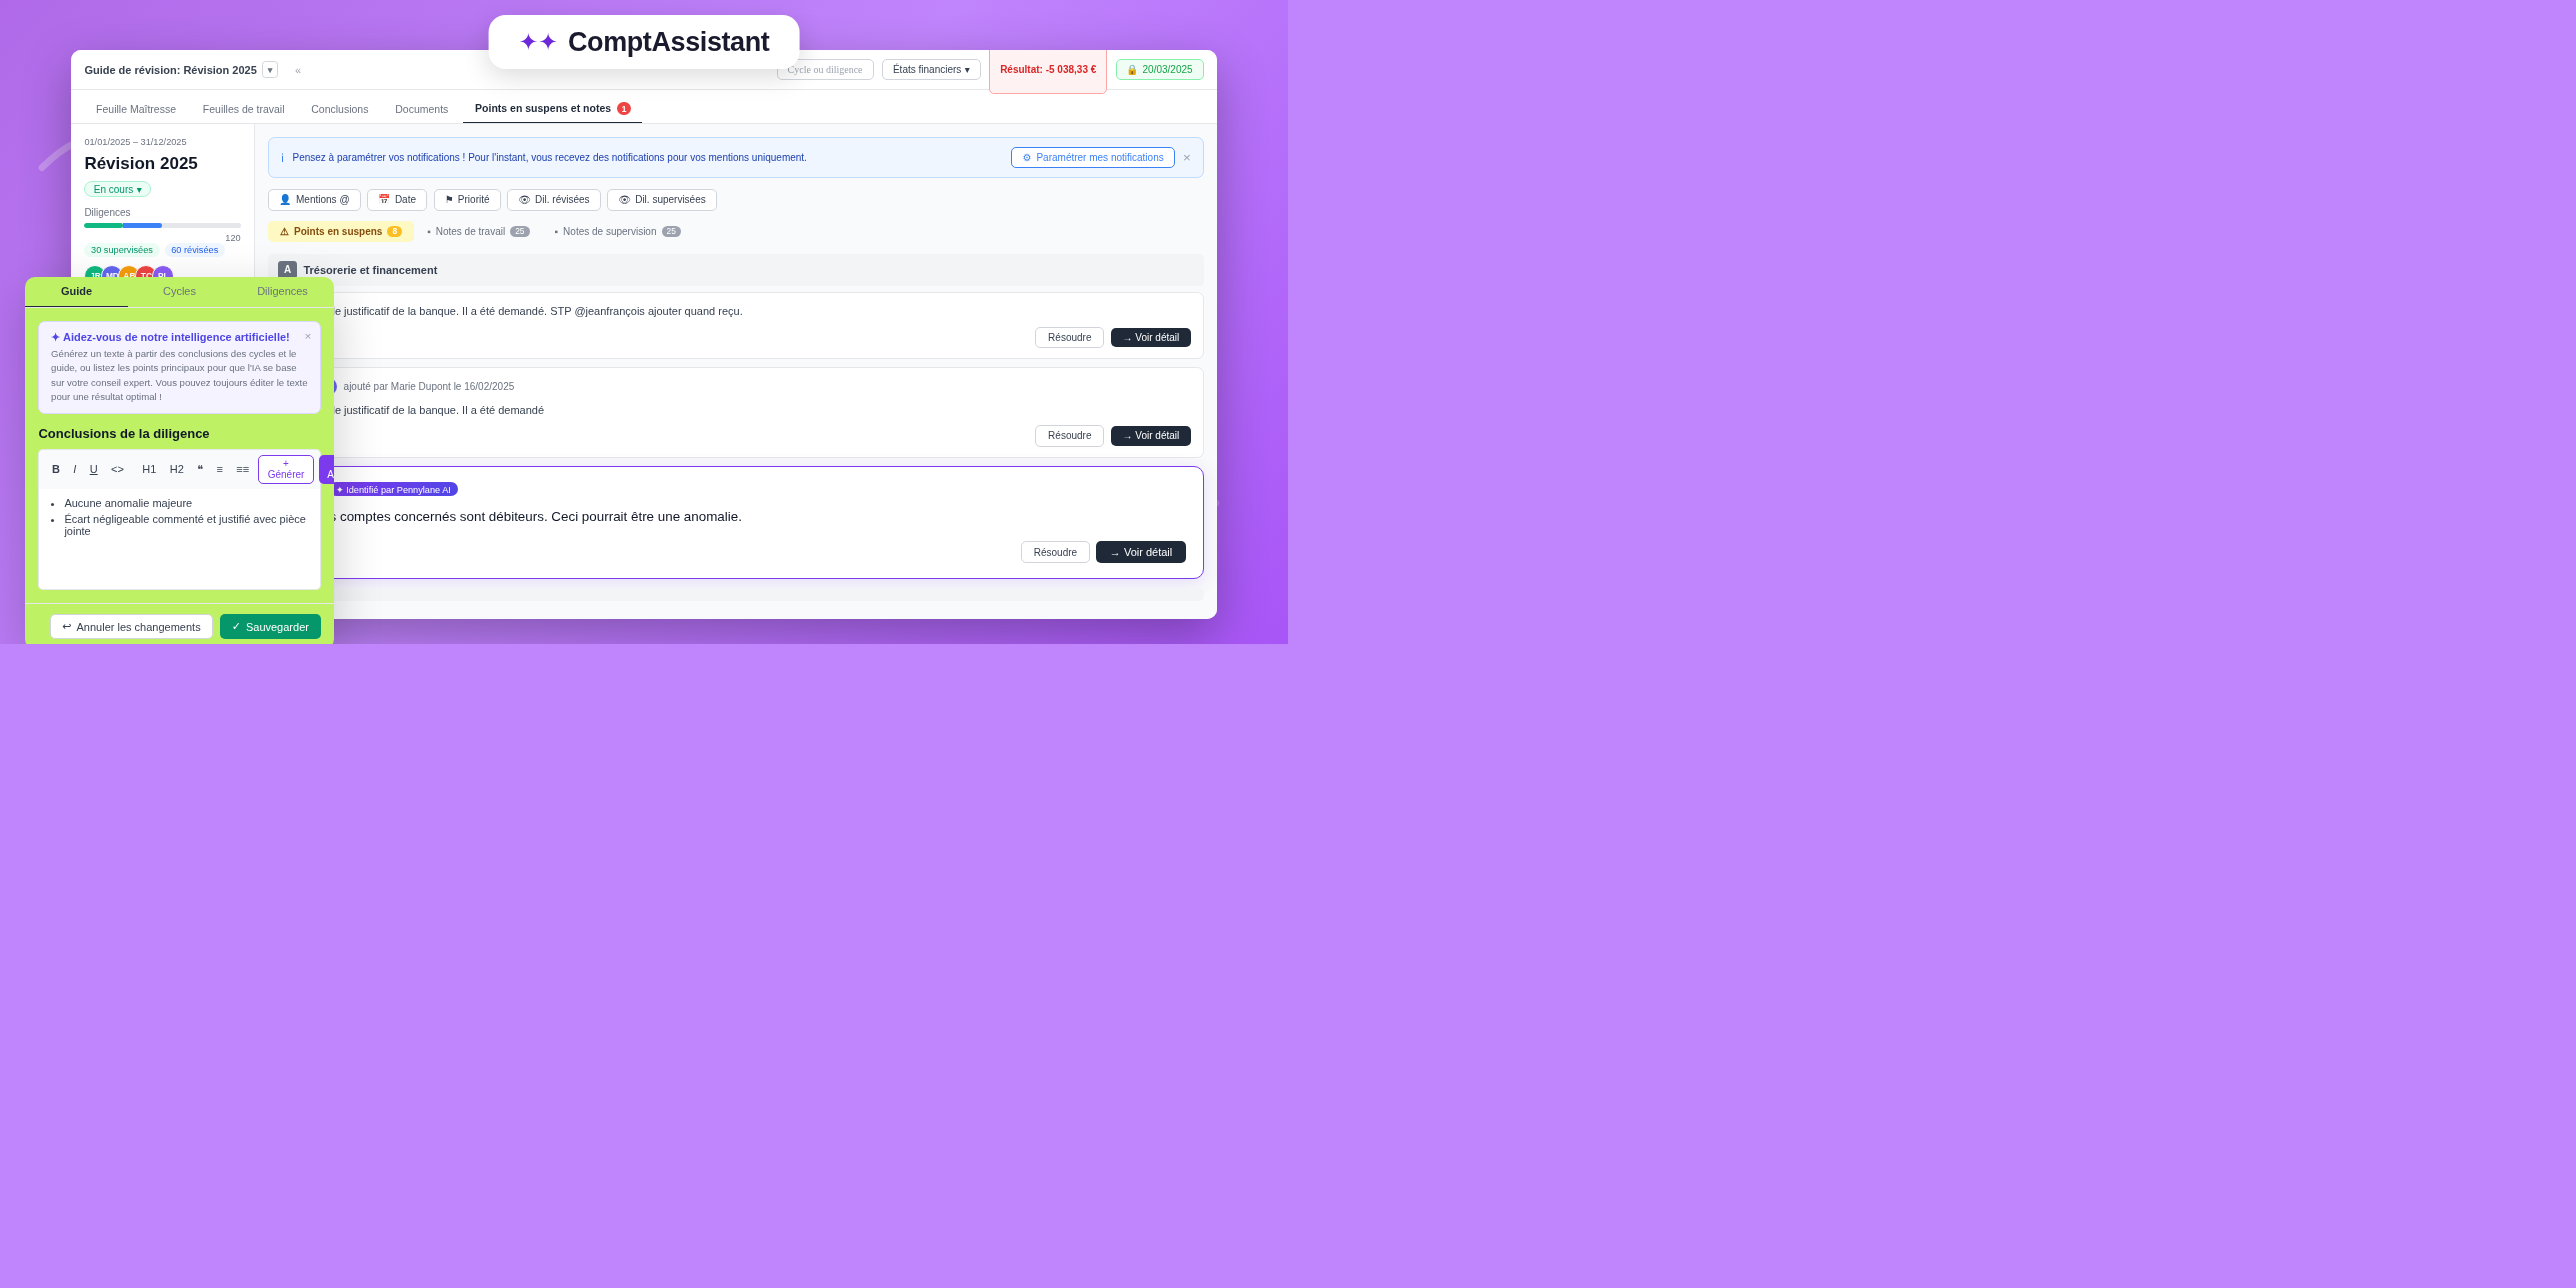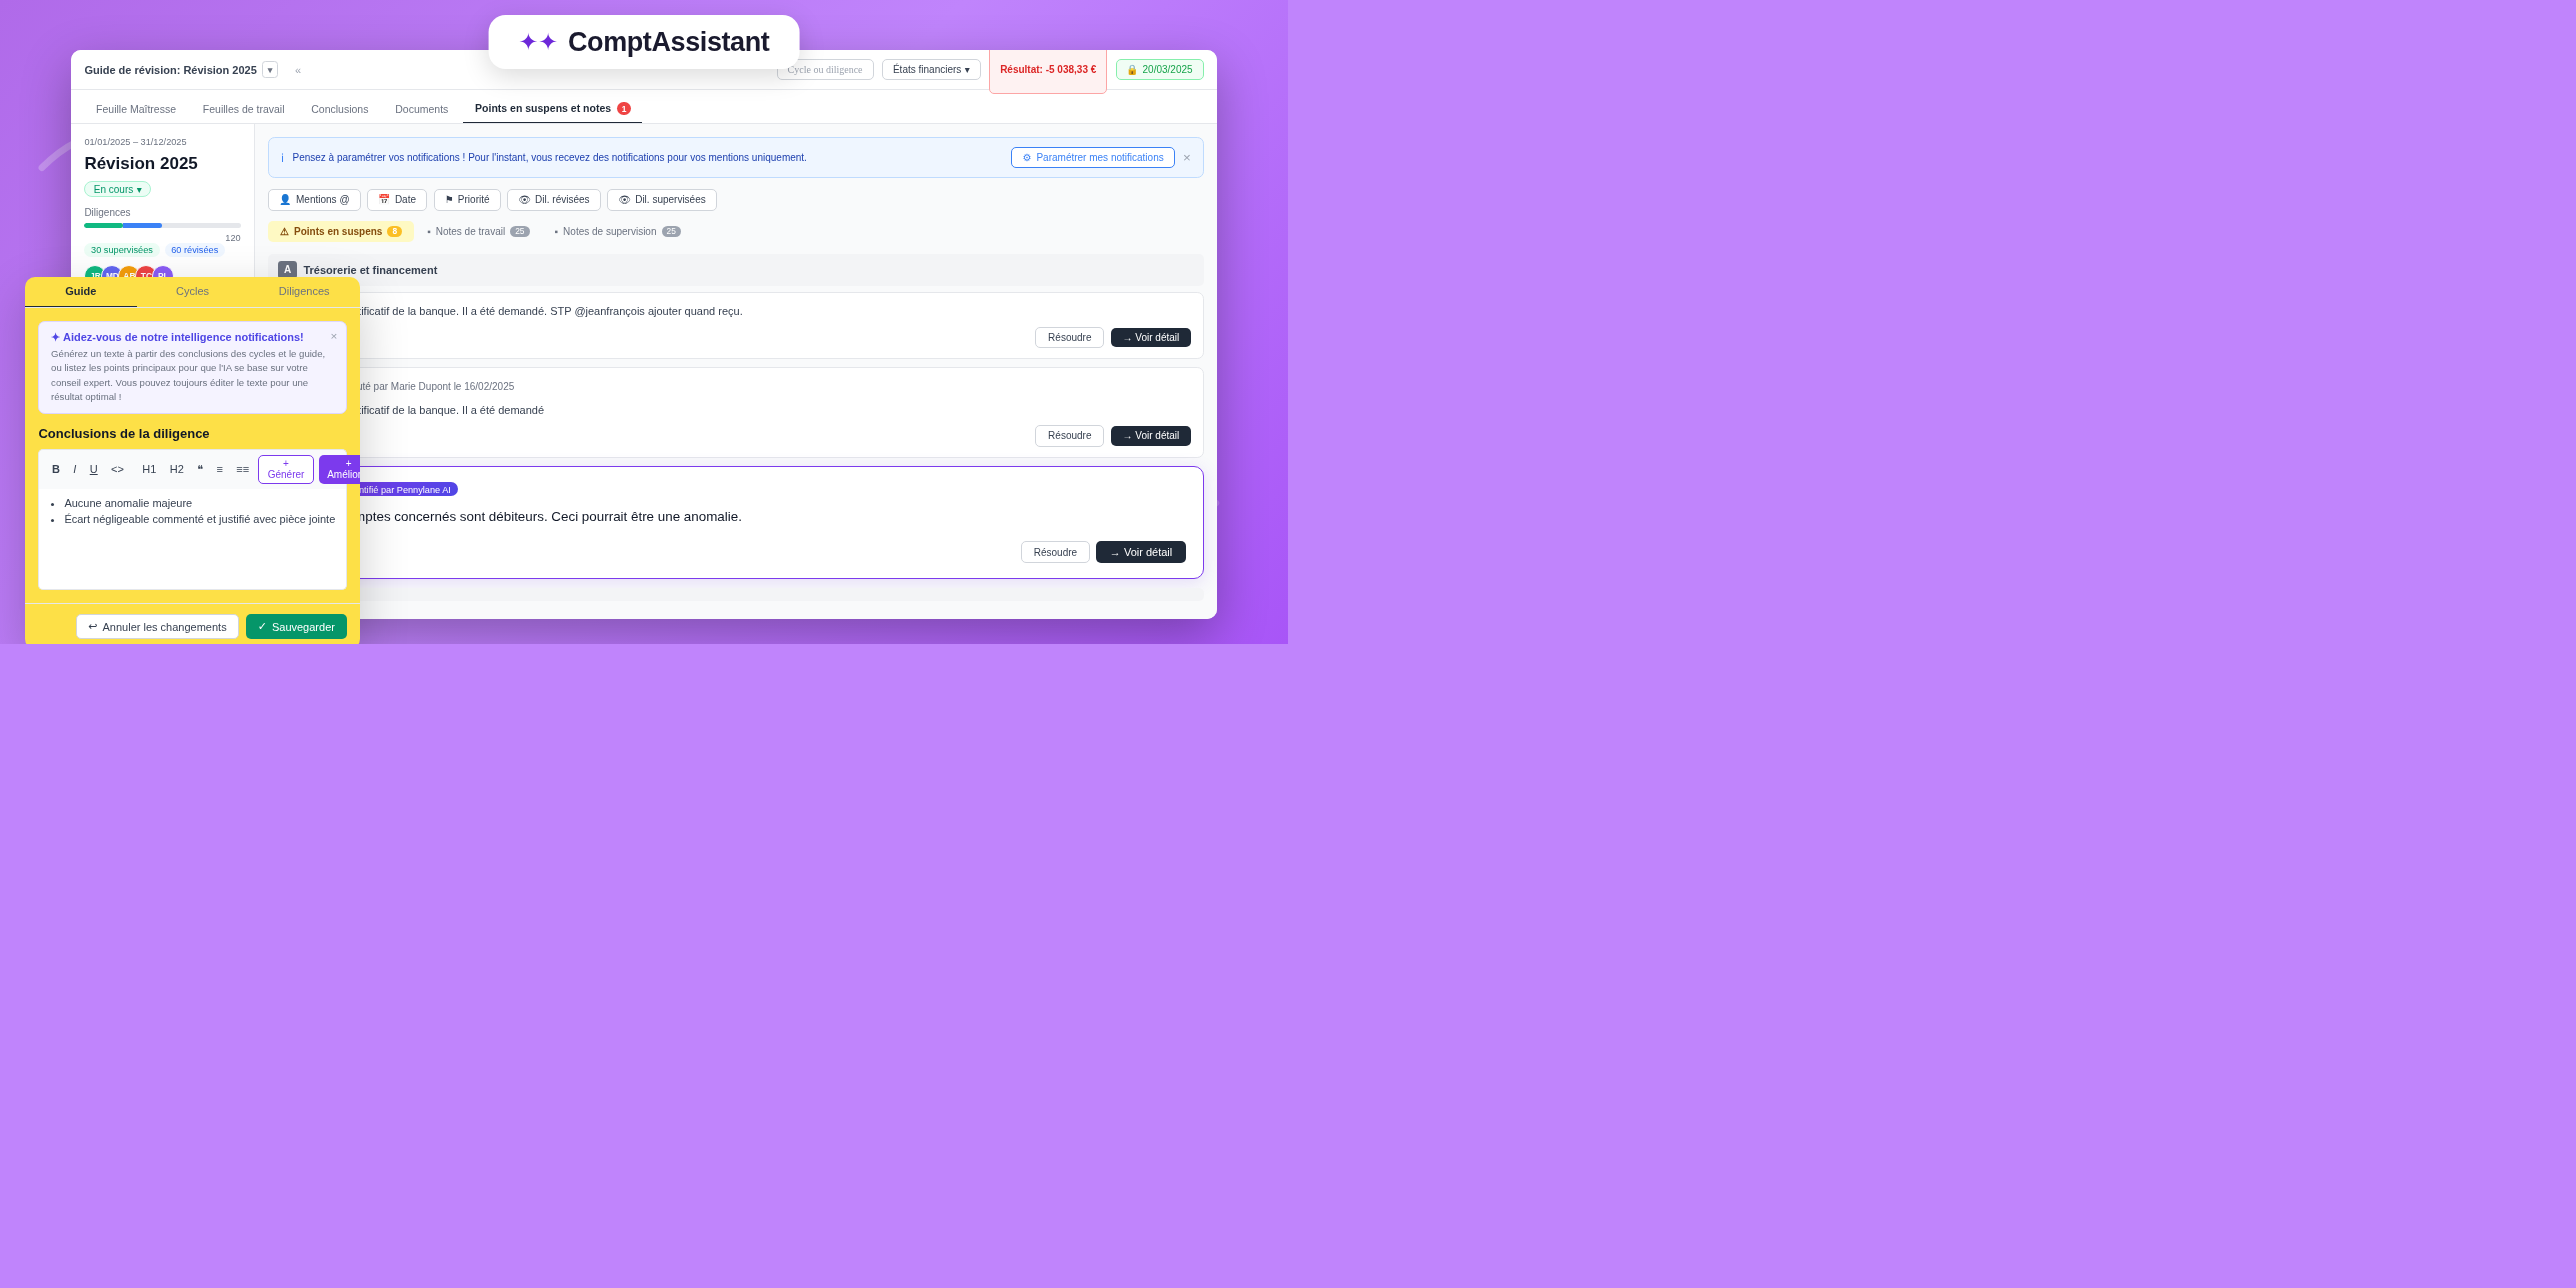--- a/index.html
+++ b/index.html
@@ -531,22 +531,22 @@
       color: #111827;
       line-height: 1.6;
       margin-bottom: 13.4px;
     }
 
     
     .left-panel-overlay {
       position: absolute;
       top: 277px;
       left: 25px;
-      width: 335px;
-      background: #fde047;
+      width: 309px;
+      background: #bef264;
       border-radius: 10px;
       box-shadow: 0 17px 50px rgba(0,0,0,0.2);
       z-index: 50;
       overflow: hidden;
     }
     .panel-tabs {
       display: flex;
       border-bottom: 0.8px solid #e5e7eb;
     }
     .panel-tab {
@@ -912,21 +912,21 @@
 </div>
 
 <div class="left-panel-overlay">
   <div class="panel-tabs">
     <div class="panel-tab active">Guide</div>
     <div class="panel-tab">Cycles</div>
     <div class="panel-tab">Diligences</div>
   </div>
   <div class="panel-body">
     <div class="ai-promo">
-      <div class="ai-promo-title">✦ Aidez-vous de notre intelligence notifications!</div>
+      <div class="ai-promo-title">✦ Aidez-vous de notre intelligence artificielle!</div>
       <div class="ai-promo-text">Générez un texte à partir des conclusions des cycles et le guide, ou listez les points principaux pour que l'IA se base sur votre conseil expert. Vous pouvez toujours éditer le texte pour une résultat optimal !</div>
       <span class="ai-promo-close">×</span>
     </div>
     <div class="conclusions-title">Conclusions de la diligence</div>
     <div class="editor-toolbar">
       <span class="editor-tool"><b>B</b></span>
       <span class="editor-tool"><i>I</i></span>
       <span class="editor-tool"><u>U</u></span>
       <span class="editor-tool">&lt;&gt;</span>
       <span class="editor-separator"></span>

